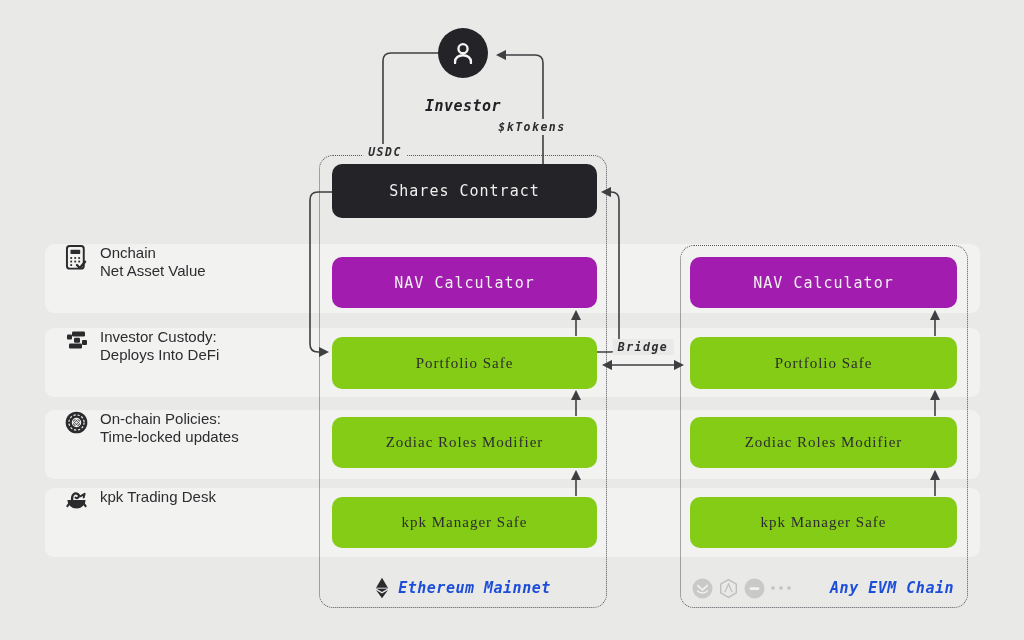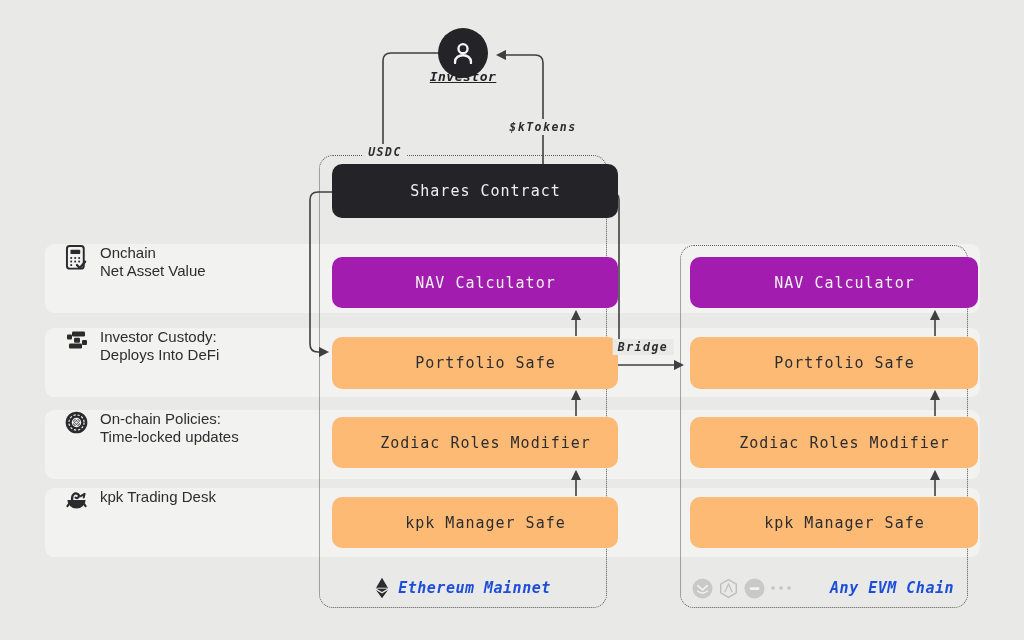--- a/index.html
+++ b/index.html
@@ -1,31 +1,31 @@
 <!DOCTYPE html>
 <html><head>
 <meta charset="utf-8">
 <style>
   html,body{margin:0;padding:0;background:#e9e9e8;}
   .stage{position:relative;width:1024px;height:640px;background:#e9e9e8;
          font-family:"DejaVu Sans Mono",monospace;overflow:hidden;color:#2d2d30;}
   .band{position:absolute;left:45px;width:935px;height:69px;background:#f2f2f1;border-radius:9px;}
   .dashed{position:absolute;border:1.6px dotted #56565b;border-radius:14px;box-sizing:border-box;}
   .box{position:absolute;display:flex;align-items:center;justify-content:center;
-       border-radius:10px;font-size:15px;font-weight:500;letter-spacing:1px;white-space:nowrap;padding-left:21px;}
+       border-radius:10px;font-size:15px;font-weight:500;letter-spacing:1px;white-space:nowrap;}
   .box.dark{background:#242428;color:#f0f0ef;}
   .box.mid{background:#a21caf;color:#f0f0ef;}
-  .box.light{background:#fdba74;color:#2d2d30;}
+  .box.light{background:#84cc16;color:#2d2d30;font-family:Liberation Serif, serif;}
   .flow-label{position:absolute;transform:translate(-50%,-50%);background:#e9e9e8;
        padding:1px 5px;font-style:italic;font-weight:700;font-size:11.5px;letter-spacing:1.5px;
        color:#2d2d30;white-space:nowrap;}
   .investor-circle{position:absolute;left:438px;top:28px;width:50px;height:50px;border-radius:50%;
        background:#242428;display:flex;align-items:center;justify-content:center;}
-  .investor-label{position:absolute;left:393px;top:69px;width:140px;text-align:center;
-       font-style:italic;font-weight:700;font-size:13px;letter-spacing:0.5px;color:#232327;text-decoration:underline;}
+  .investor-label{position:absolute;left:393px;top:97px;width:140px;text-align:center;
+       font-style:italic;font-weight:700;font-size:15px;letter-spacing:0.5px;color:#232327;}
   .legend-row{position:absolute;left:45px;width:300px;display:flex;align-items:flex-start;
        padding-left:18px;gap:10px;box-sizing:border-box;}
   .legend-icon{flex:0 0 auto;display:flex;align-items:center;justify-content:center;width:27px;}
   .legend-text{font-family:"Liberation Sans",sans-serif;font-size:15px;line-height:1.22;color:#2d2d30;}
   .footer{position:absolute;top:574px;height:28px;display:flex;align-items:center;
        font-style:italic;font-weight:700;font-size:15px;letter-spacing:0.5px;color:#1d4ed8;white-space:nowrap;}
   .footer.mainnet{left:319px;width:288px;justify-content:center;gap:9px;}
   .footer.evm{left:692px;width:262px;}
   .chain-icons{display:flex;align-items:center;gap:5px;}
   .spacer{flex:1;}
@@ -167,21 +167,21 @@
 
   <div class="investor-circle">
     <svg width="28" height="28" viewBox="0 0 24 24">
       <circle cx="12" cy="8.3" r="3.9" fill="none" stroke="#f5f5f4" stroke-width="2"></circle>
       <path d="M5.2,20.5 v-1 c0-3.4 3-5.6 6.8-5.6 s6.8,2.2 6.8,5.6 v1" fill="none" stroke="#f5f5f4" stroke-width="2" stroke-linecap="round"></path>
     </svg>
   </div>
   <div class="investor-label">Investor</div>
 
   <span class="flow-label" style="left:385px;top:133px;margin-top:19px;">USDC</span>
-  <span class="flow-label" style="left:543px;top:127px;">$kTokens</span>
+  <span class="flow-label" style="left:532px;top:127px;">$kTokens</span>
   <span class="flow-label" style="left:643px;top:347px;">Bridge</span>
 
   <div class="footer mainnet">
     <svg width="14" height="22" viewBox="0 0 14 22">
       <path d="M7,0.8 L13.2,11.2 L7,15 L0.8,11.2 Z" fill="#2b2b2e"></path>
       <path d="M7,21.2 L13,12.9 L7,16.6 L1,12.9 Z" fill="#2b2b2e"></path>
       <path d="M1.2,11.2 H12.8" stroke="#e9e9e8" stroke-width="0.9"></path>
     </svg>
     <span>Ethereum Mainnet</span>
   </div>

